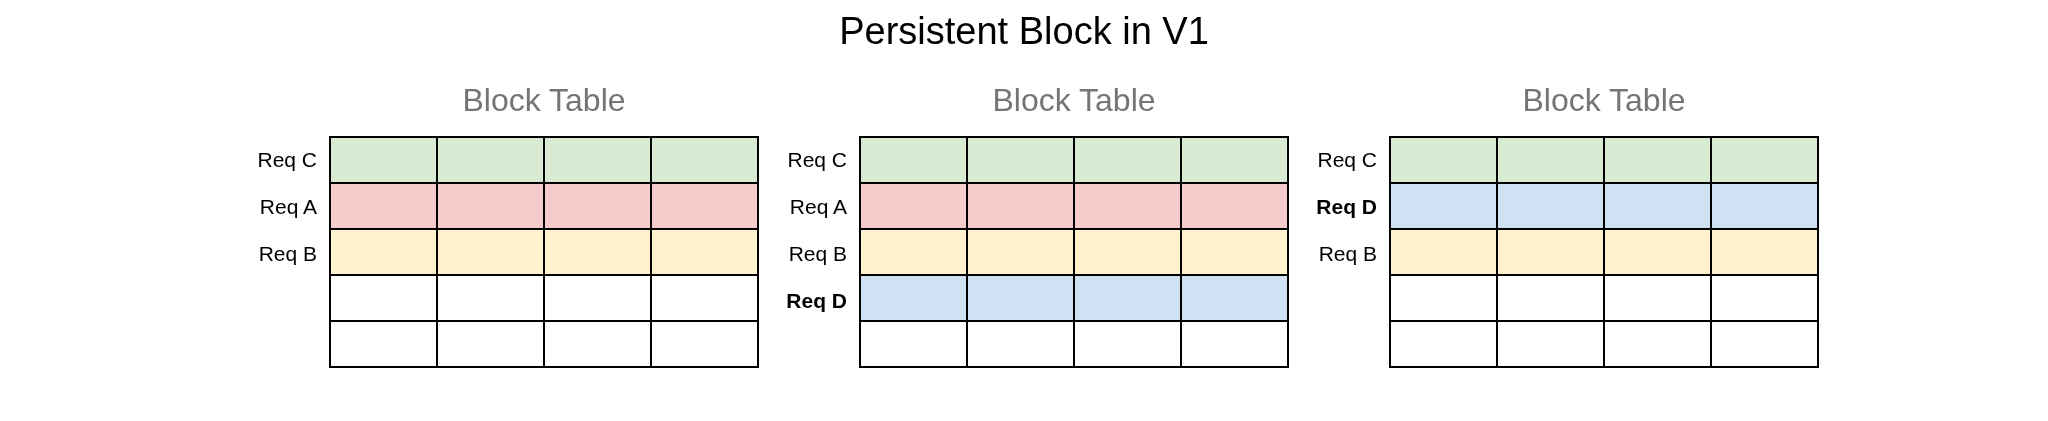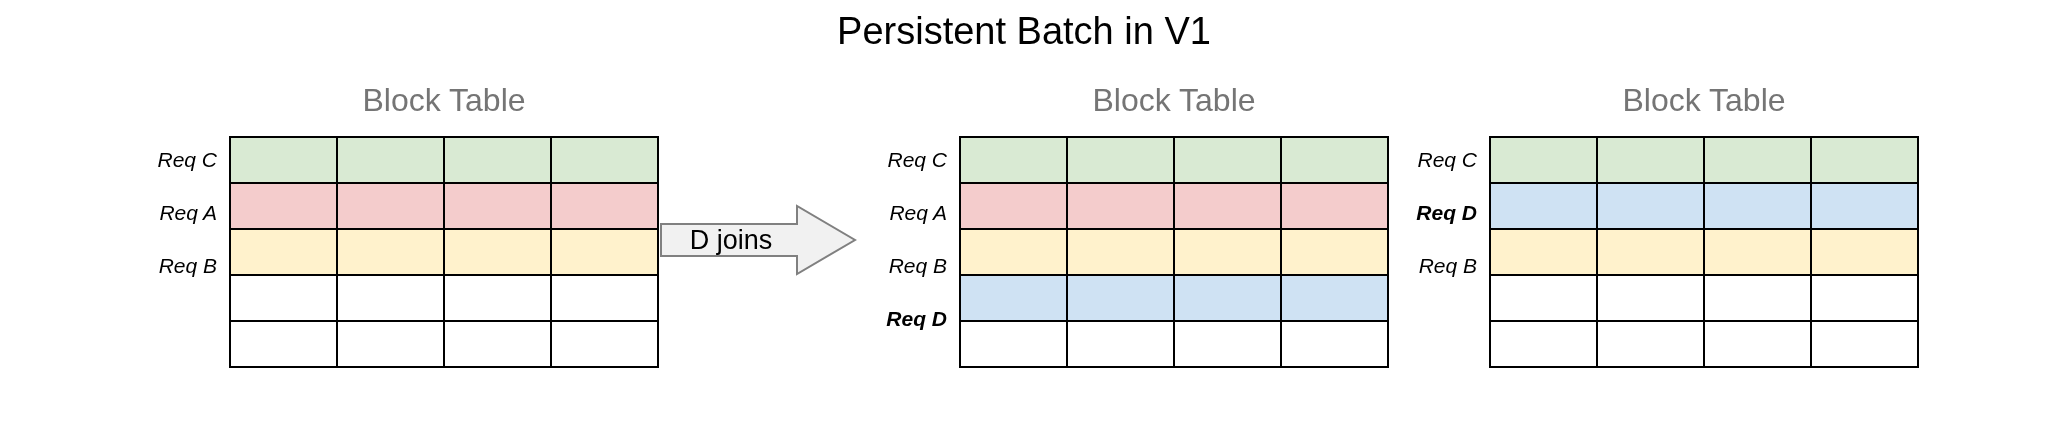--- a/index.html
+++ b/index.html
@@ -41,22 +41,21 @@
     color: #757575;
     line-height: 40px;
   }
   .diagram-body { display: flex; }
   .row-labels {
     width: 100px;
     box-sizing: border-box;
     padding: 2px 12px 2px 0;
     display: grid;
     grid-auto-rows: 44px;
-    gap: 9px;
-    font-style: italic;
+    gap: 3px;
   }
   .row-label {
     display: flex;
     align-items: center;
     justify-content: flex-end;
     font-size: 21px;
     color: #000000;
     white-space: nowrap;
   }
   .row-label.bold { font-weight: bold; }
@@ -80,21 +79,21 @@
   .arrow-wrap svg { display: block; }
   .arrow-label-text {
     font-family: "Liberation Sans", sans-serif;
     font-size: 27px;
     fill: #000000;
   }
 </style>
 </head>
 <body>
 
-<h1 class="page-title">Persistent Batch in V1</h1>
+<h1 class="page-title">Persistent Block in V1</h1>
 
 <div class="main-row">
 
   <section class="diagram">
     <h2 class="diagram-title">Block Table</h2>
     <div class="diagram-body">
       <div class="row-labels">
           <div class="row-label">Req C</div>
           <div class="row-label">Req A</div>
           <div class="row-label">Req B</div>
@@ -119,26 +118,20 @@
           <div class="cell" style="background: rgb(255, 255, 255);"></div>
           <div class="cell" style="background: rgb(255, 255, 255);"></div>
           <div class="cell" style="background: rgb(255, 255, 255);"></div>
           <div class="cell" style="background: rgb(255, 255, 255);"></div>
           <div class="cell" style="background: rgb(255, 255, 255);"></div>
           <div class="cell" style="background: rgb(255, 255, 255);"></div>
         </div>
     </div>
   </section>
 
-  <div class="arrow-wrap">
-    <svg width="200" height="80" viewBox="0 0 200 80">
-      <polygon points="2,24 138,24 138,6 196,40 138,74 138,56 2,56" fill="#f1f1f1" stroke="#808080" stroke-width="2" stroke-linejoin="miter"></polygon>
-      <text class="arrow-label-text" x="72" y="49" text-anchor="middle">D joins</text>
-    </svg>
-  </div>
 
   <section class="diagram">
     <h2 class="diagram-title">Block Table</h2>
     <div class="diagram-body">
       <div class="row-labels">
           <div class="row-label">Req C</div>
           <div class="row-label">Req A</div>
           <div class="row-label">Req B</div>
           <div class="row-label bold">Req D</div>
           <div class="row-label"></div>

